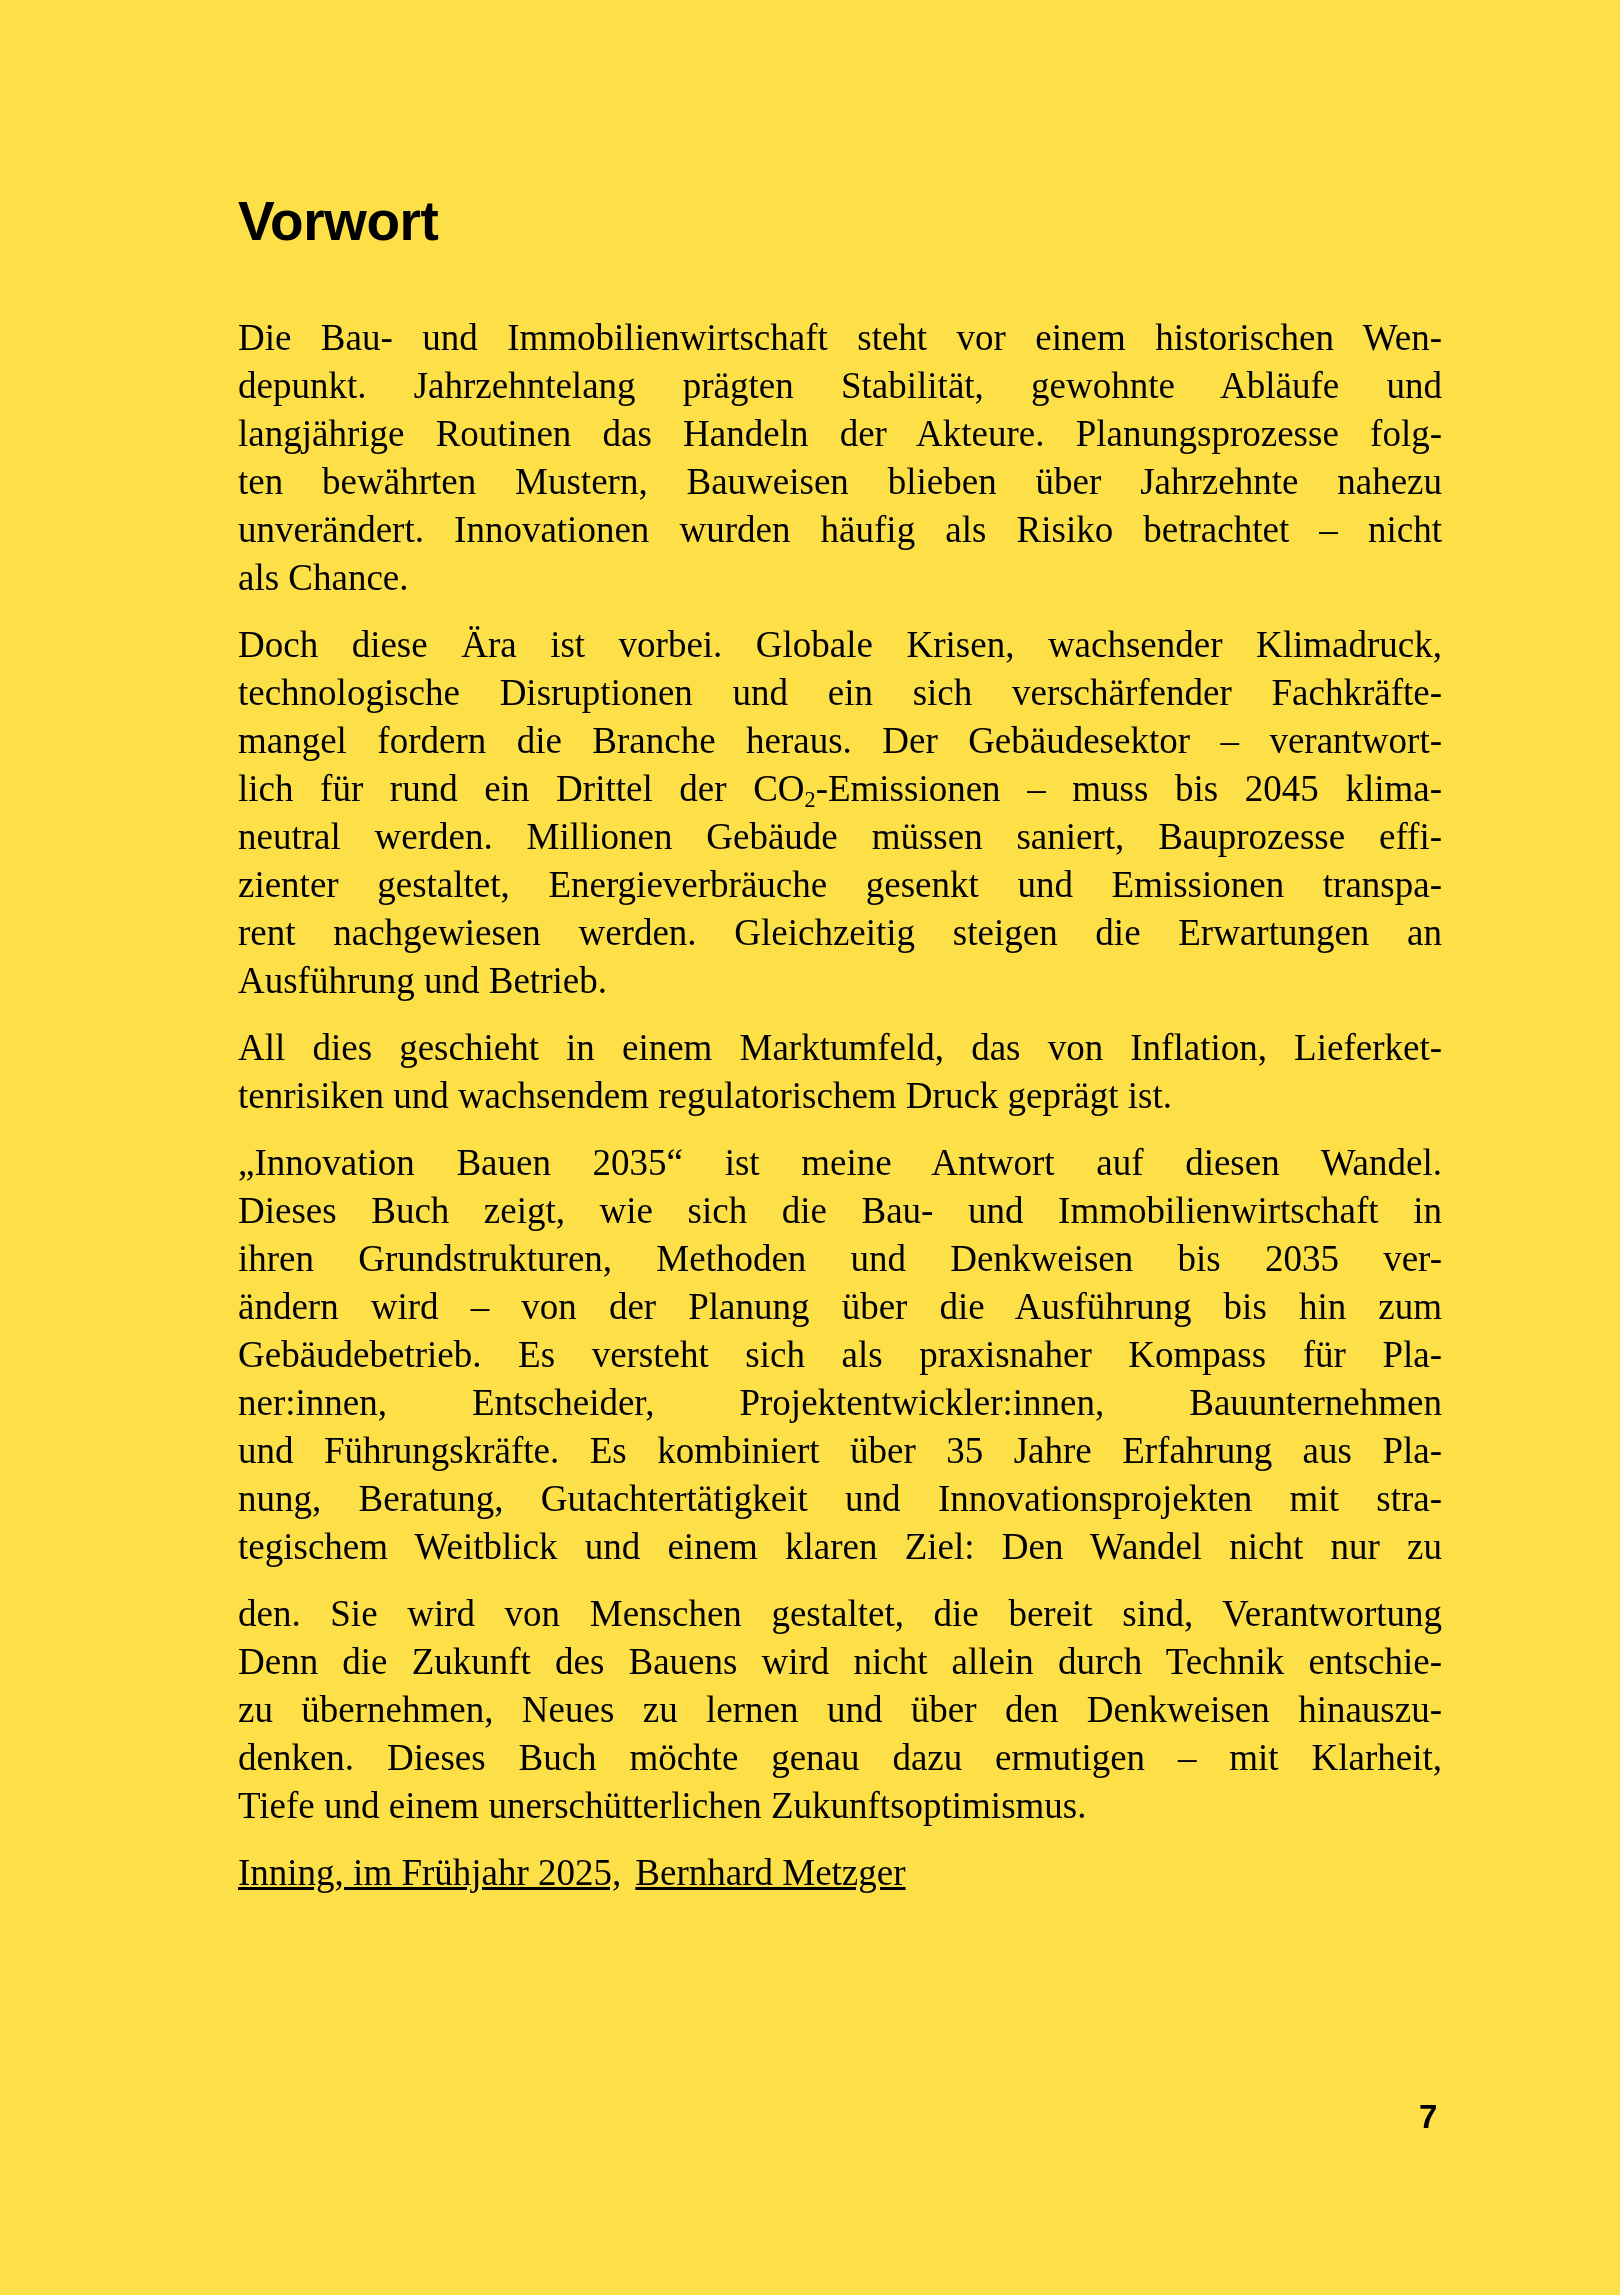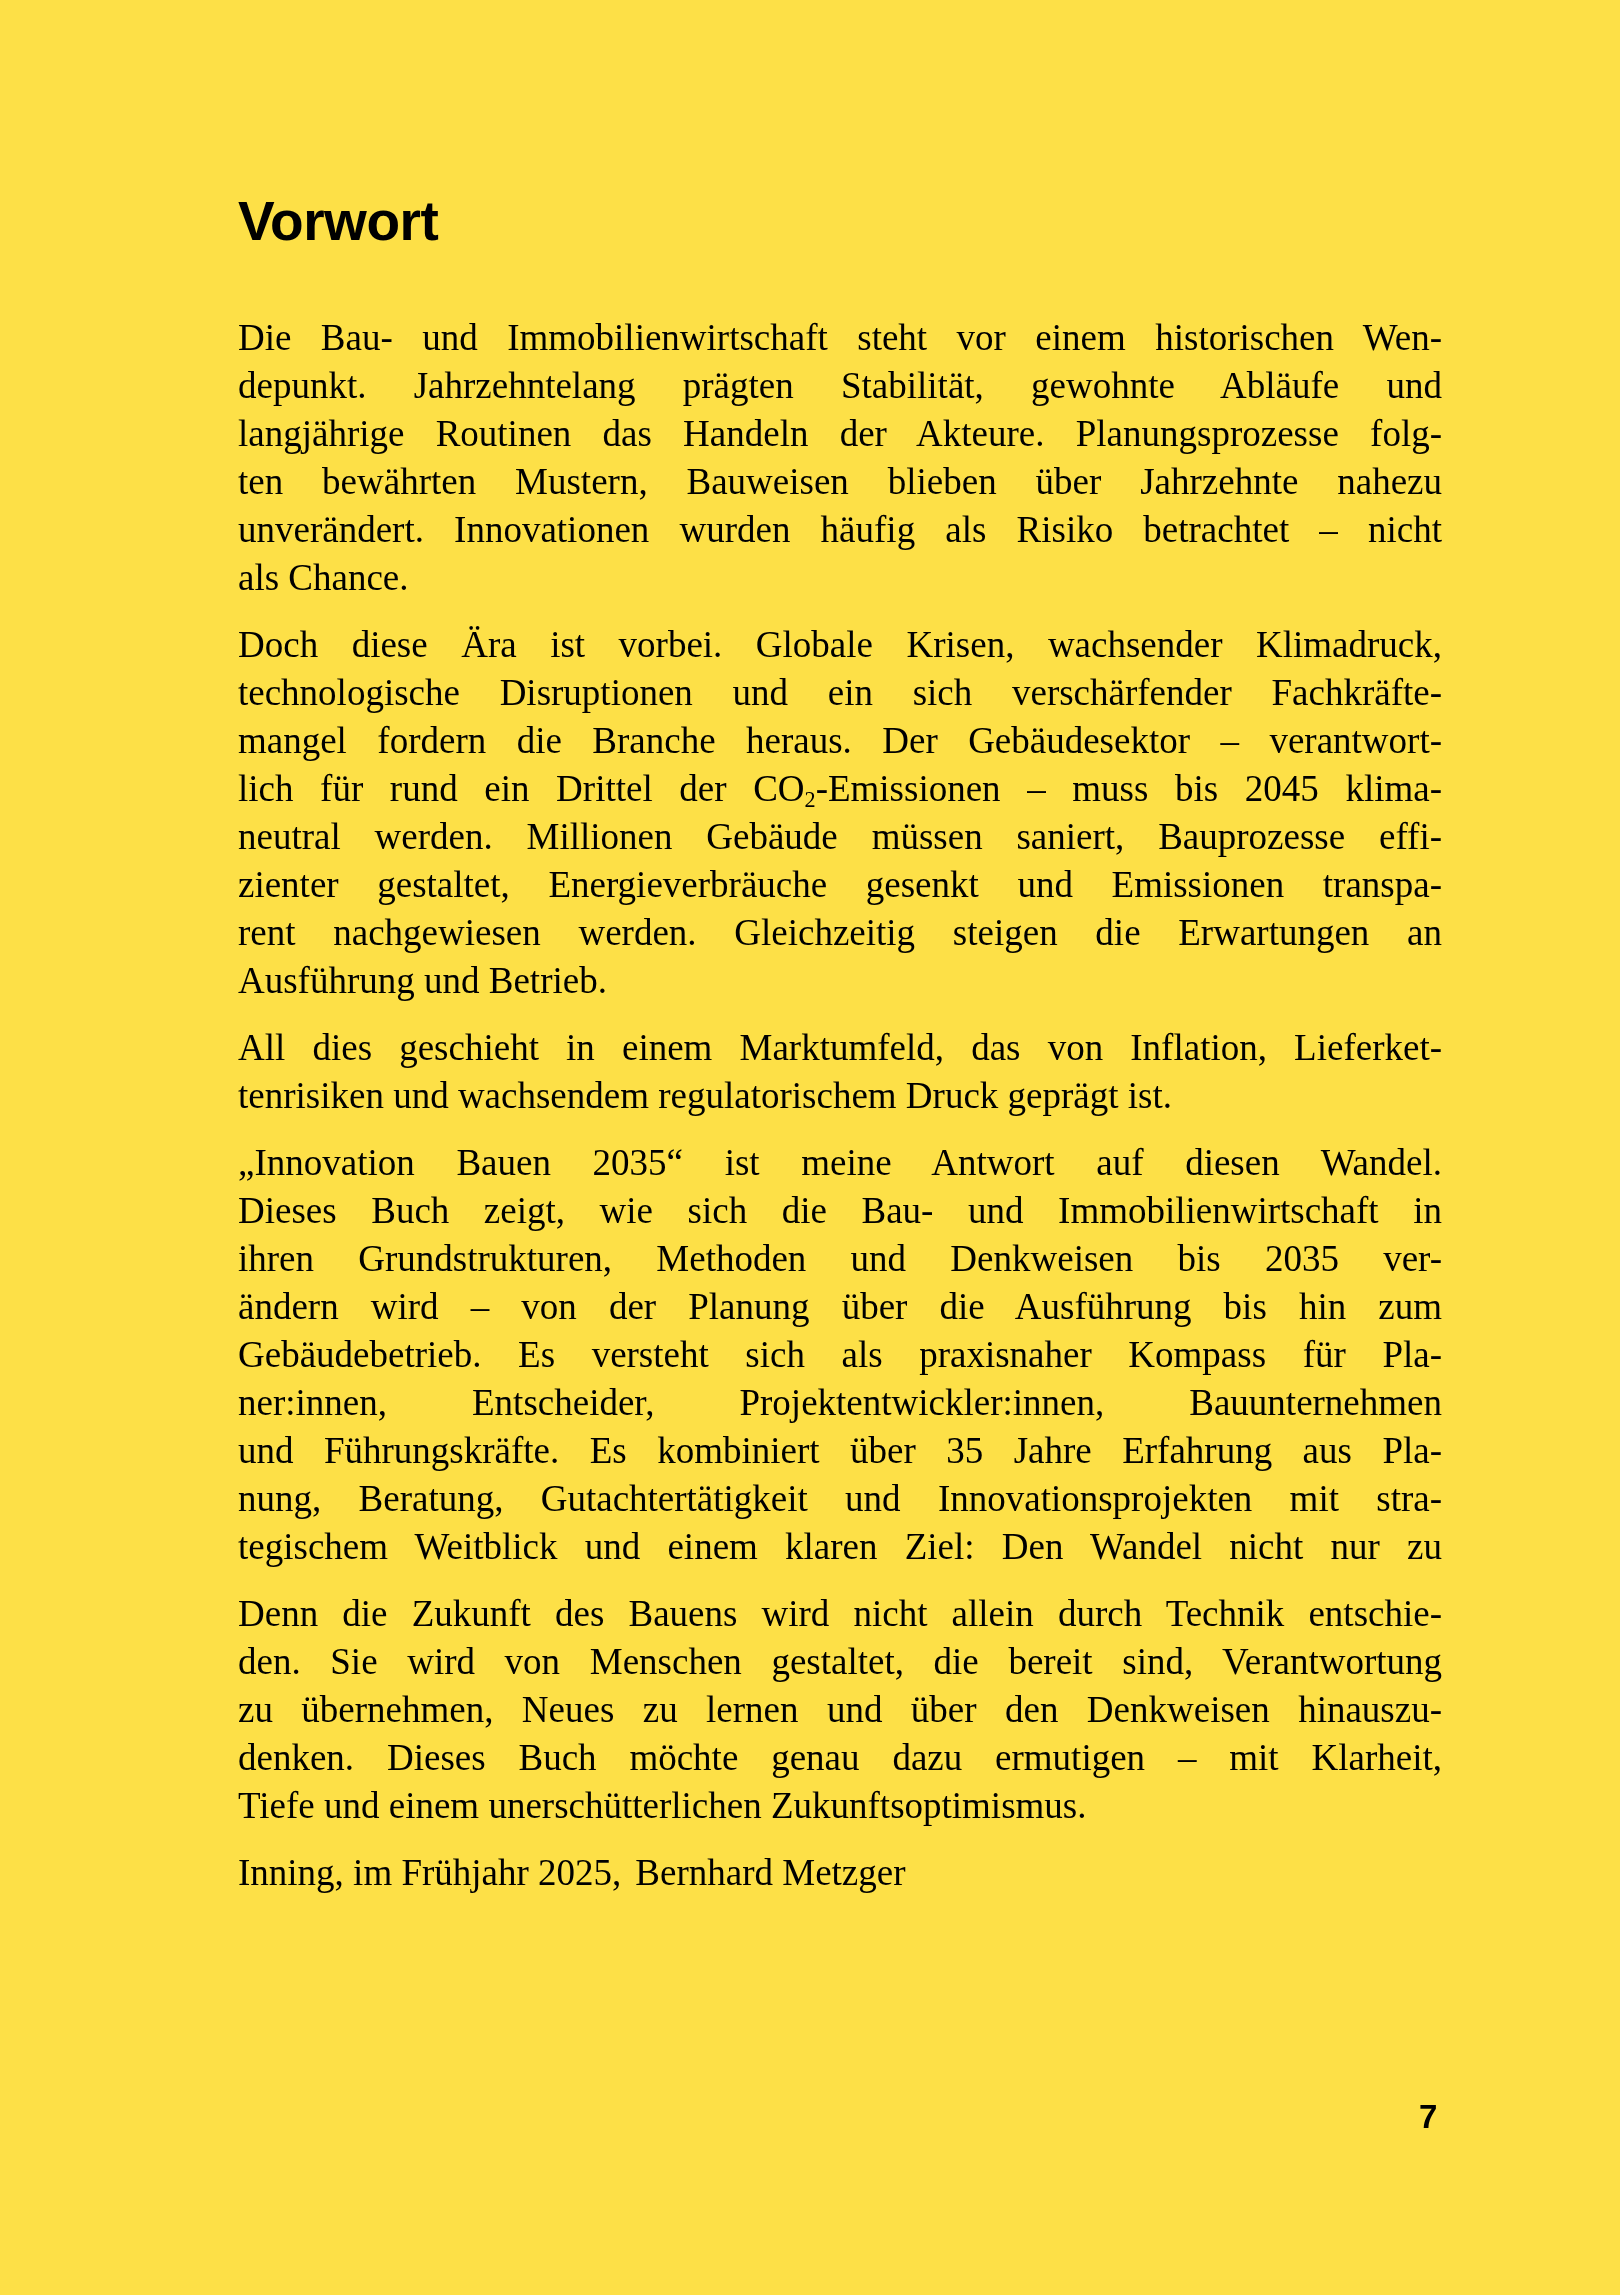--- a/index.html
+++ b/index.html
@@ -58,20 +58,21 @@
     .bold {
       font-weight: normal;
     }
     sub {
       font-size: 0.6em;
       vertical-align: -0.25em;
       line-height: 0;
     }
     .signature {
       margin-top: 17px;
+      text-decoration: underline;
     }
     .sig-sep {
       display: inline-block;
       width: 14px;
     }
     .page-number {
       position: absolute;
       left: 1419px;
       top: 2100px;
       font-family: "Liberation Sans", sans-serif;
@@ -120,22 +121,22 @@
       <span class="line bold">ihren Grundstrukturen, Methoden und Denkweisen bis 2035 ver-</span>
       <span class="line bold">ändern wird – von der Planung über die Ausführung bis hin zum</span>
       <span class="line"><span class="bold">Gebäudebetrieb.</span><span> Es versteht sich als praxisnaher Kompass für Pla-</span></span>
       <span class="line">ner:innen, Entscheider, Projektentwickler:innen, Bauunternehmen</span>
       <span class="line">und Führungskräfte. Es kombiniert über 35 Jahre Erfahrung aus Pla-</span>
       <span class="line">nung, Beratung, Gutachtertätigkeit und Innovationsprojekten mit stra-</span>
       <span class="line">tegischem Weitblick und einem klaren Ziel: Den Wandel nicht nur zu</span>
     </p>
 
     <p class="para">
+      <span class="line">den. Sie wird von Menschen gestaltet, die bereit sind, Verantwortung</span>
       <span class="line">Denn die Zukunft des Bauens wird nicht allein durch Technik entschie-</span>
-      <span class="line">den. Sie wird von Menschen gestaltet, die bereit sind, Verantwortung</span>
       <span class="line">zu übernehmen, Neues zu lernen und über den Denkweisen hinauszu-</span>
       <span class="line">denken. Dieses Buch möchte genau dazu ermutigen – mit Klarheit,</span>
       <span class="line last">Tiefe und einem unerschütterlichen Zukunftsoptimismus.</span>
     </p>
 
     <p class="para signature">
       <span class="line last"><span>Inning, im Frühjahr 2025,</span><span class="sig-sep"></span><span>Bernhard Metzger</span></span>
     </p>
 
   </div>

